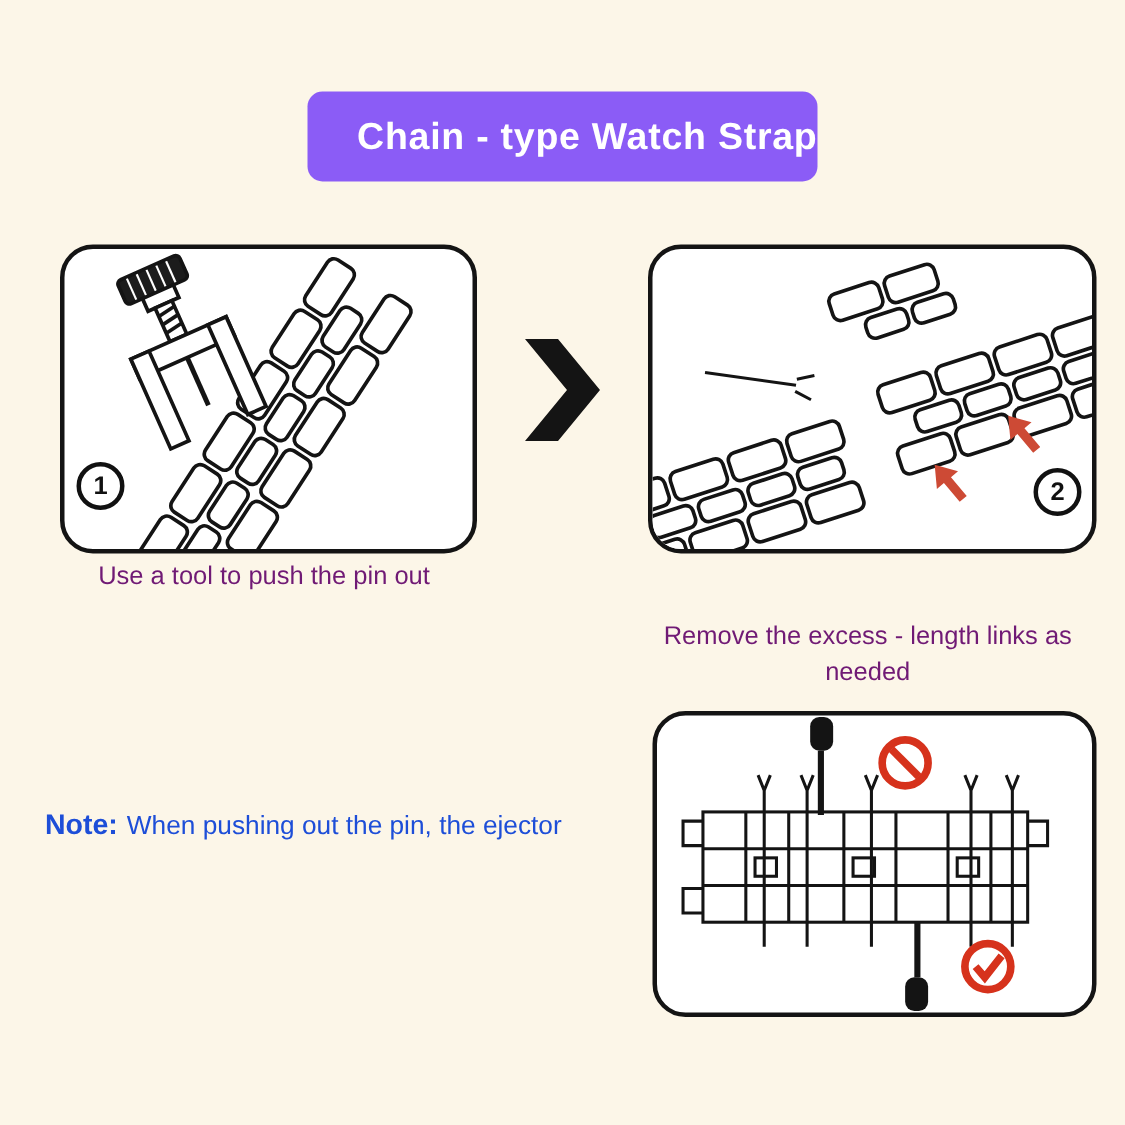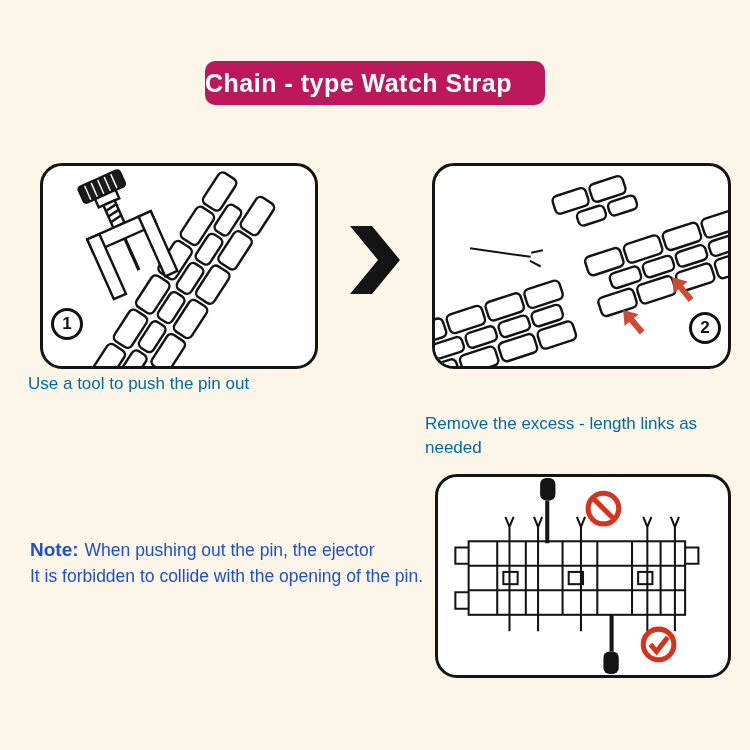--- a/index.html
+++ b/index.html
@@ -7,23 +7,23 @@
     font-family:"Liberation Sans", sans-serif;
     background:#fcf6e8;
   }
   #page{
     position:relative;
     width:750px;height:750px;
     background:#fcf6e8;
     overflow:hidden;
   }
   .title-banner{
-    position:absolute;left:205px;top:61px;width:340px;height:44px;
-    background:#be185d;border-radius:10px;
-    display:flex;align-items:center;justify-content:flex-start;
+    position:absolute;left:205px;top:61px;width:340px;height:60px;
+    background:#8b5cf6;border-radius:10px;
+    display:flex;align-items:center;justify-content:flex-end;
   }
   .title-text{
     color:#ffffff;font-weight:bold;font-size:25px;letter-spacing:.5px;
   }
   .panel{
     position:absolute;background:#ffffff;
     border:3.5px solid #141414;border-radius:22px;
     overflow:hidden;
   }
   #panel-step1{left:40px;top:163px;width:272px;height:200px;}
@@ -32,21 +32,21 @@
   .panel svg{position:absolute;left:0;top:0;width:100%;height:100%;}
   .step-badge{
     position:absolute;width:26px;height:26px;
     border:3px solid #111;border-radius:50%;
     display:flex;align-items:center;justify-content:center;
     font-weight:bold;font-size:17px;color:#111;background:#fff;z-index:5;
   }
   #badge-1{left:8px;bottom:26px;}
   #badge-2{right:7px;bottom:22px;}
   .caption{
-    position:absolute;color:#0369a1;font-size:17px;line-height:24px;text-align:left;
+    position:absolute;color:#701a75;font-size:17px;line-height:24px;text-align:center;
   }
   #caption-1{left:28px;top:372px;width:296px;}
   #caption-2{left:425px;top:372px;width:307px;margin-top:40px;}
   #chevron{position:absolute;left:348px;top:226px;width:52px;height:68px;}
   .note{
     position:absolute;left:30px;top:537px;width:432px;
     color:#1d4ed8;font-size:17.5px;line-height:26px;
   }
   .note-label{font-weight:bold;font-size:19px;margin-right:6px;}
 </style>
@@ -168,21 +168,20 @@
     </div>
   </div>
 
   <div class="caption" id="caption-1">Use a tool to push the pin out</div>
   <div class="caption" id="caption-2">Remove the excess - length links as needed</div>
 
   <div class="note">
     <div>
       <span class="note-label">Note:</span><span>When pushing out the pin, the ejector</span>
     </div>
-    <div>It is forbidden to collide with the opening of the pin.</div>
   </div>
 
   <div class="panel" id="panel-align">
     <svg viewBox="0 0 284 192">
 
       <g stroke="#141414" stroke-width="2" fill="#ffffff">
         <rect x="30" y="62" width="212" height="72"></rect>
         <line x1="30" y1="86" x2="242" y2="86"></line>
         <line x1="30" y1="110" x2="242" y2="110"></line>
         <line x1="58" y1="62" x2="58" y2="134"></line>

